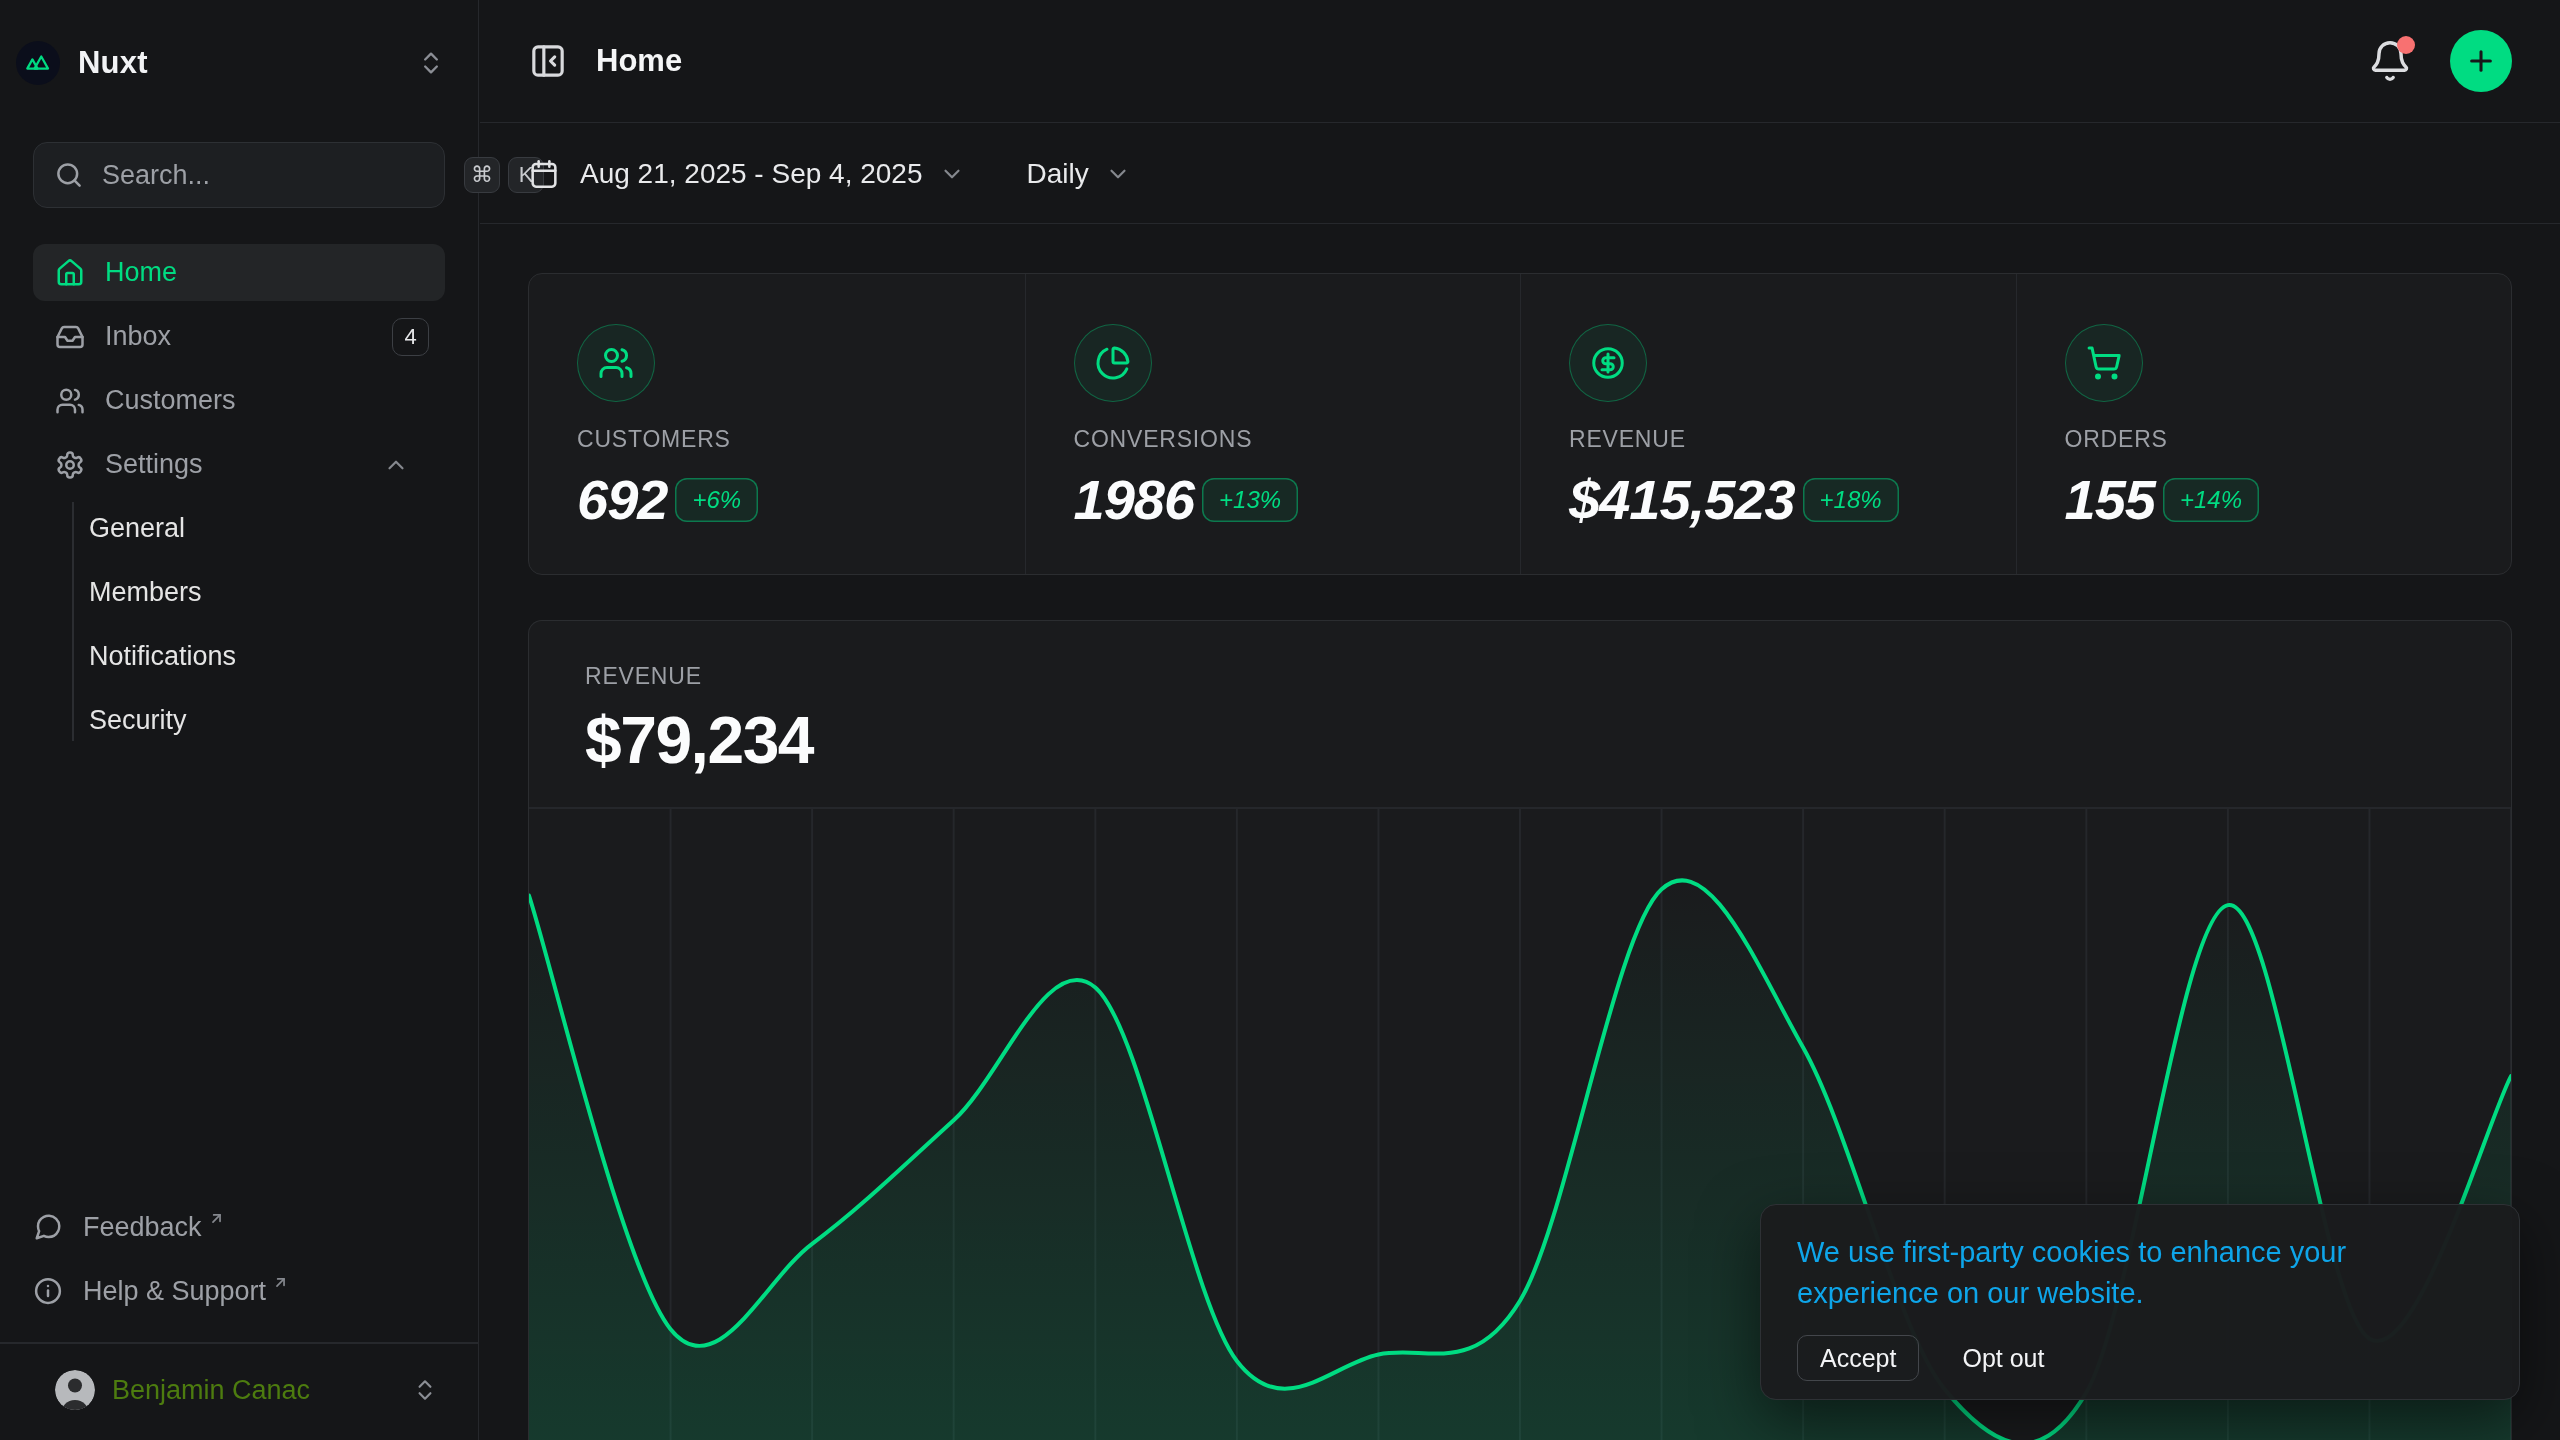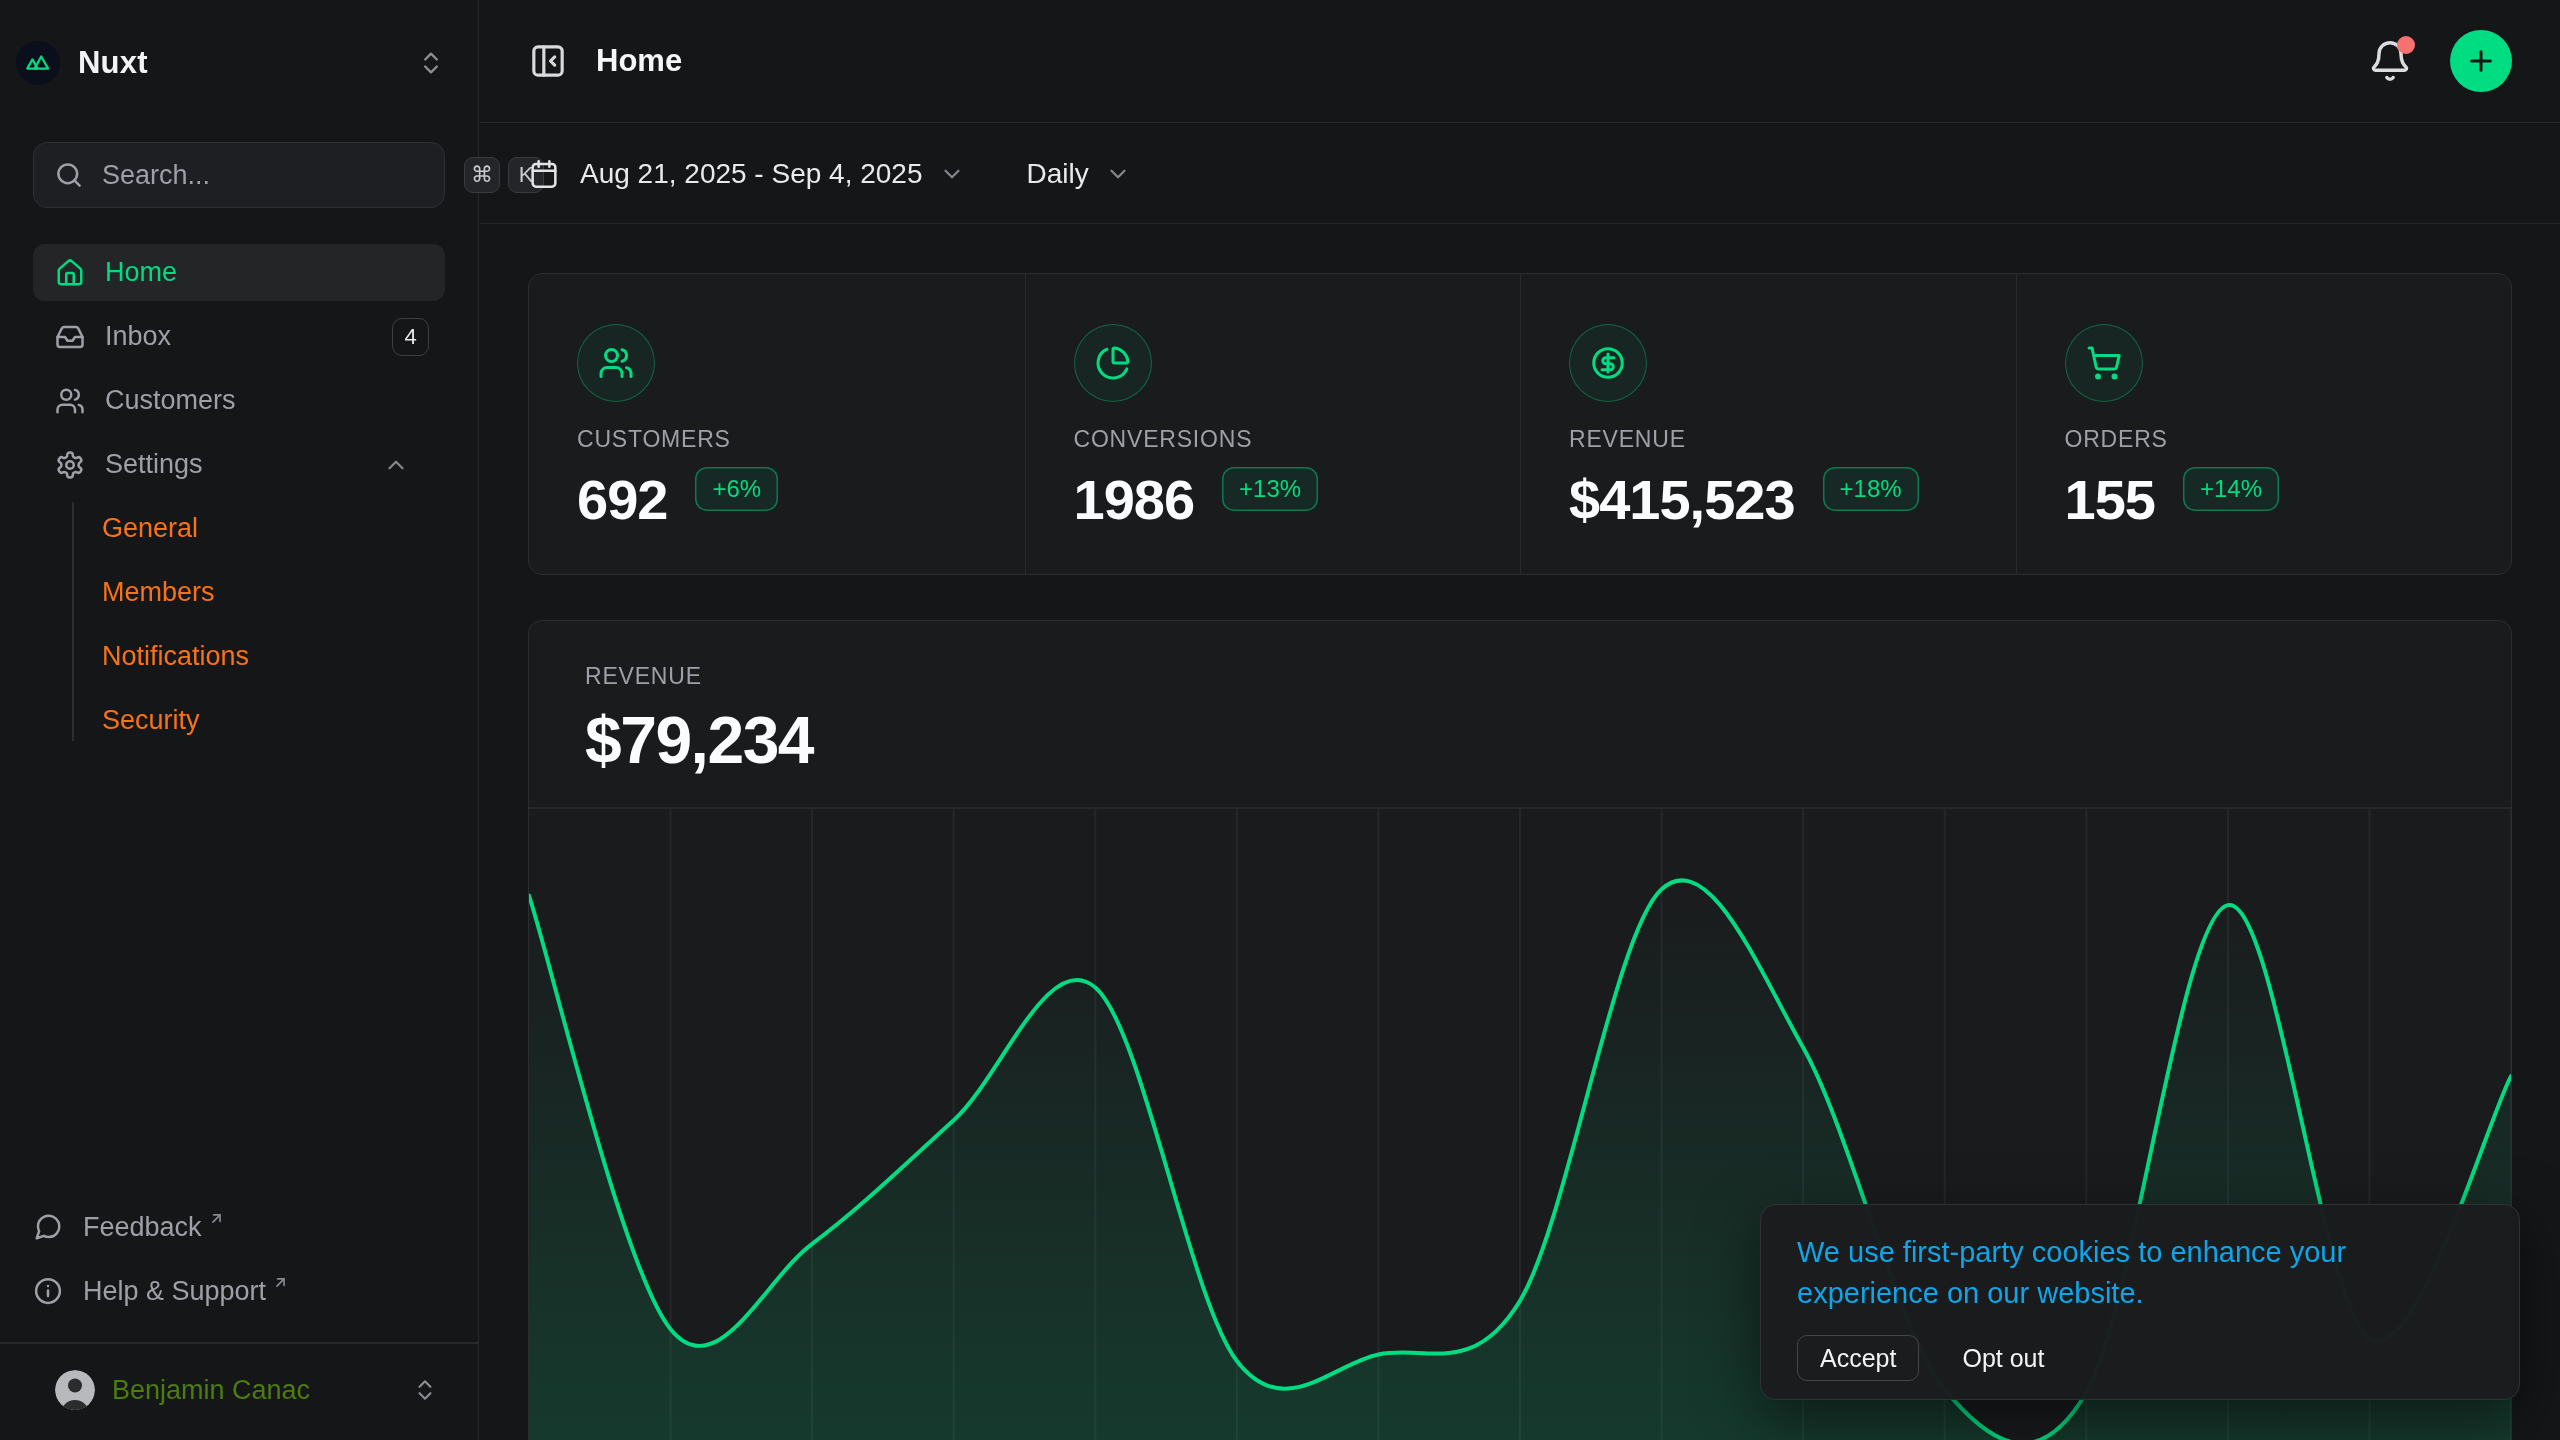--- a/index.html
+++ b/index.html
@@ -34,22 +34,22 @@
     margin-bottom:7px; color:#9da0a6; font-size:27px; font-weight:500; cursor:pointer; }
   .nav-item .icon { width:30px; height:30px; margin-right:20px; color:#9da0a6; }
   .nav-item.active { background:#232527; color:#00dc82; }
   .nav-item.active .icon { color:#00dc82; }
   .badge-count { margin-left:auto; min-width:37px; height:38px; padding:0 8px; border:1.5px solid #3c3f44; border-radius:10px;
     font-size:22px; color:#e6e7e9; display:flex; align-items:center; justify-content:center; }
   .nav-item .trail-chevron { margin-left:auto; width:26px; height:26px; color:#85888e; }
 
   .subnav { position:relative; margin-left:39px; }
   .subnav:before { content:""; position:absolute; left:0; top:2px; bottom:8px; width:2px; background:#2b2d31; }
-  .sub-item { height:57px; margin-bottom:7px; display:flex; align-items:center; padding-left:30px;
-    color:#f97316; font-size:27px; font-weight:500; cursor:pointer; }
+  .sub-item { height:57px; margin-bottom:7px; display:flex; align-items:center; padding-left:17px;
+    color:#e5e5e5; font-size:27px; font-weight:500; cursor:pointer; }
 
   .side-footer { position:absolute; left:33px; right:33px; top:1204px; }
   .flink { height:46px; margin-bottom:18px; display:flex; align-items:center; color:#9da0a6; font-size:27px; font-weight:500; cursor:pointer; }
   .flink .icon { width:30px; height:30px; margin-right:20px; }
   .flink .ext { width:17px; height:17px; margin:0 0 18px 6px; color:#85888e; }
   .side-divider { position:absolute; left:0; right:0; top:1342px; height:1.5px; background:#26282c; }
   .user-row { position:absolute; left:16px; right:16px; top:1354px; height:72px; border-radius:12px;
     display:flex; align-items:center; padding:0 24px 0 39px; cursor:pointer; }
   .avatar { width:40px; height:40px; border-radius:50%; overflow:hidden; }
   .user-name { margin-left:17px; font-size:27px; font-weight:500; color:#4d7c0f; }
@@ -78,21 +78,21 @@
 
   
   .stats { position:absolute; top:273px; left:48px; width:1984px; height:302px; background:#1a1b1d;
     border:1.5px solid #2b2d30; border-radius:14px; display:grid; grid-template-columns:repeat(4,1fr); }
   .stat-cell { padding:50px 48px 0; border-left:1.5px solid #26282c; }
   .stat-cell:first-child { border-left:none; }
   .stat-icon-circle { width:78px; height:78px; border-radius:50%; background:rgba(0,220,130,0.06);
     border:1.5px solid rgba(0,220,130,0.35); display:flex; align-items:center; justify-content:center; color:#00dc82; }
   .stat-icon-circle .icon { width:36px; height:36px; }
   .stat-label { margin-top:24px; font-size:23px; letter-spacing:.8px; color:#9da0a6; font-weight:500; }
-  .stat-value-row { margin-top:14px; display:flex; gap:28px; }
+  .stat-value-row { margin-top:14px; display:flex; align-items:center; gap:8px;font-style:italic; }
   .stat-value { font-size:56px; font-weight:700; color:#fbfcfd; letter-spacing:-1px; }
   .delta-badge { height:44px; padding:0 17px; border-radius:12px; background:rgba(0,220,130,0.08);
     box-shadow:inset 0 0 0 1.5px rgba(0,220,130,0.45); color:#00dc82; font-size:24px; font-weight:500;
     display:flex; align-items:center; }
 
   
   .revenue-card { position:absolute; top:620px; left:48px; width:1984px; height:820px; background:#1a1b1d;
     border:1.5px solid #2b2d30; border-bottom:none; border-radius:14px 14px 0 0; overflow:hidden; }
   .revenue-head { padding:42px 56px 0; }
   .revenue-label { font-size:23px; letter-spacing:.8px; color:#9da0a6; font-weight:500; }

